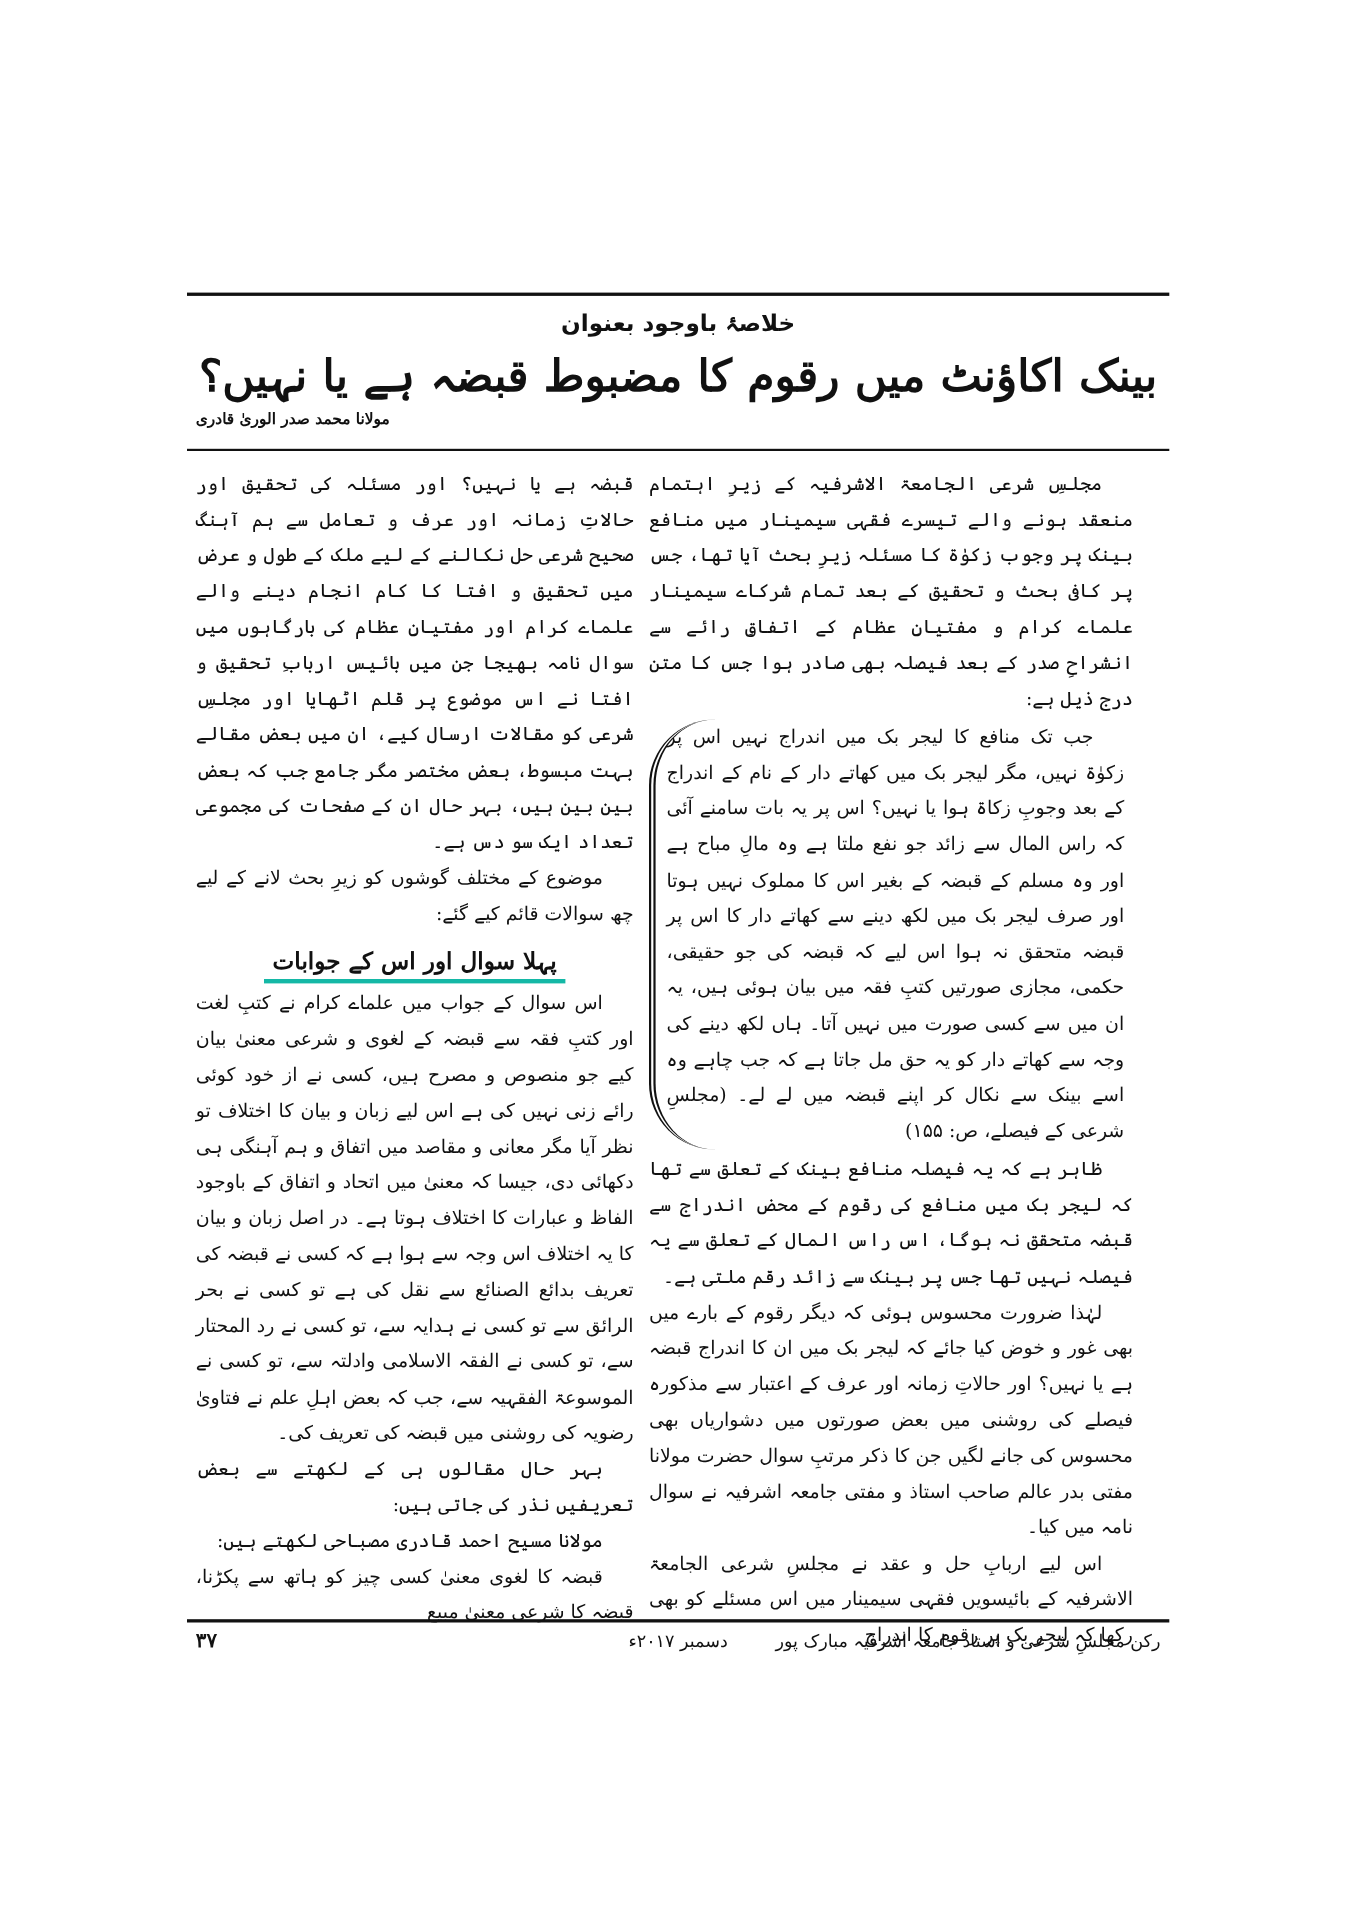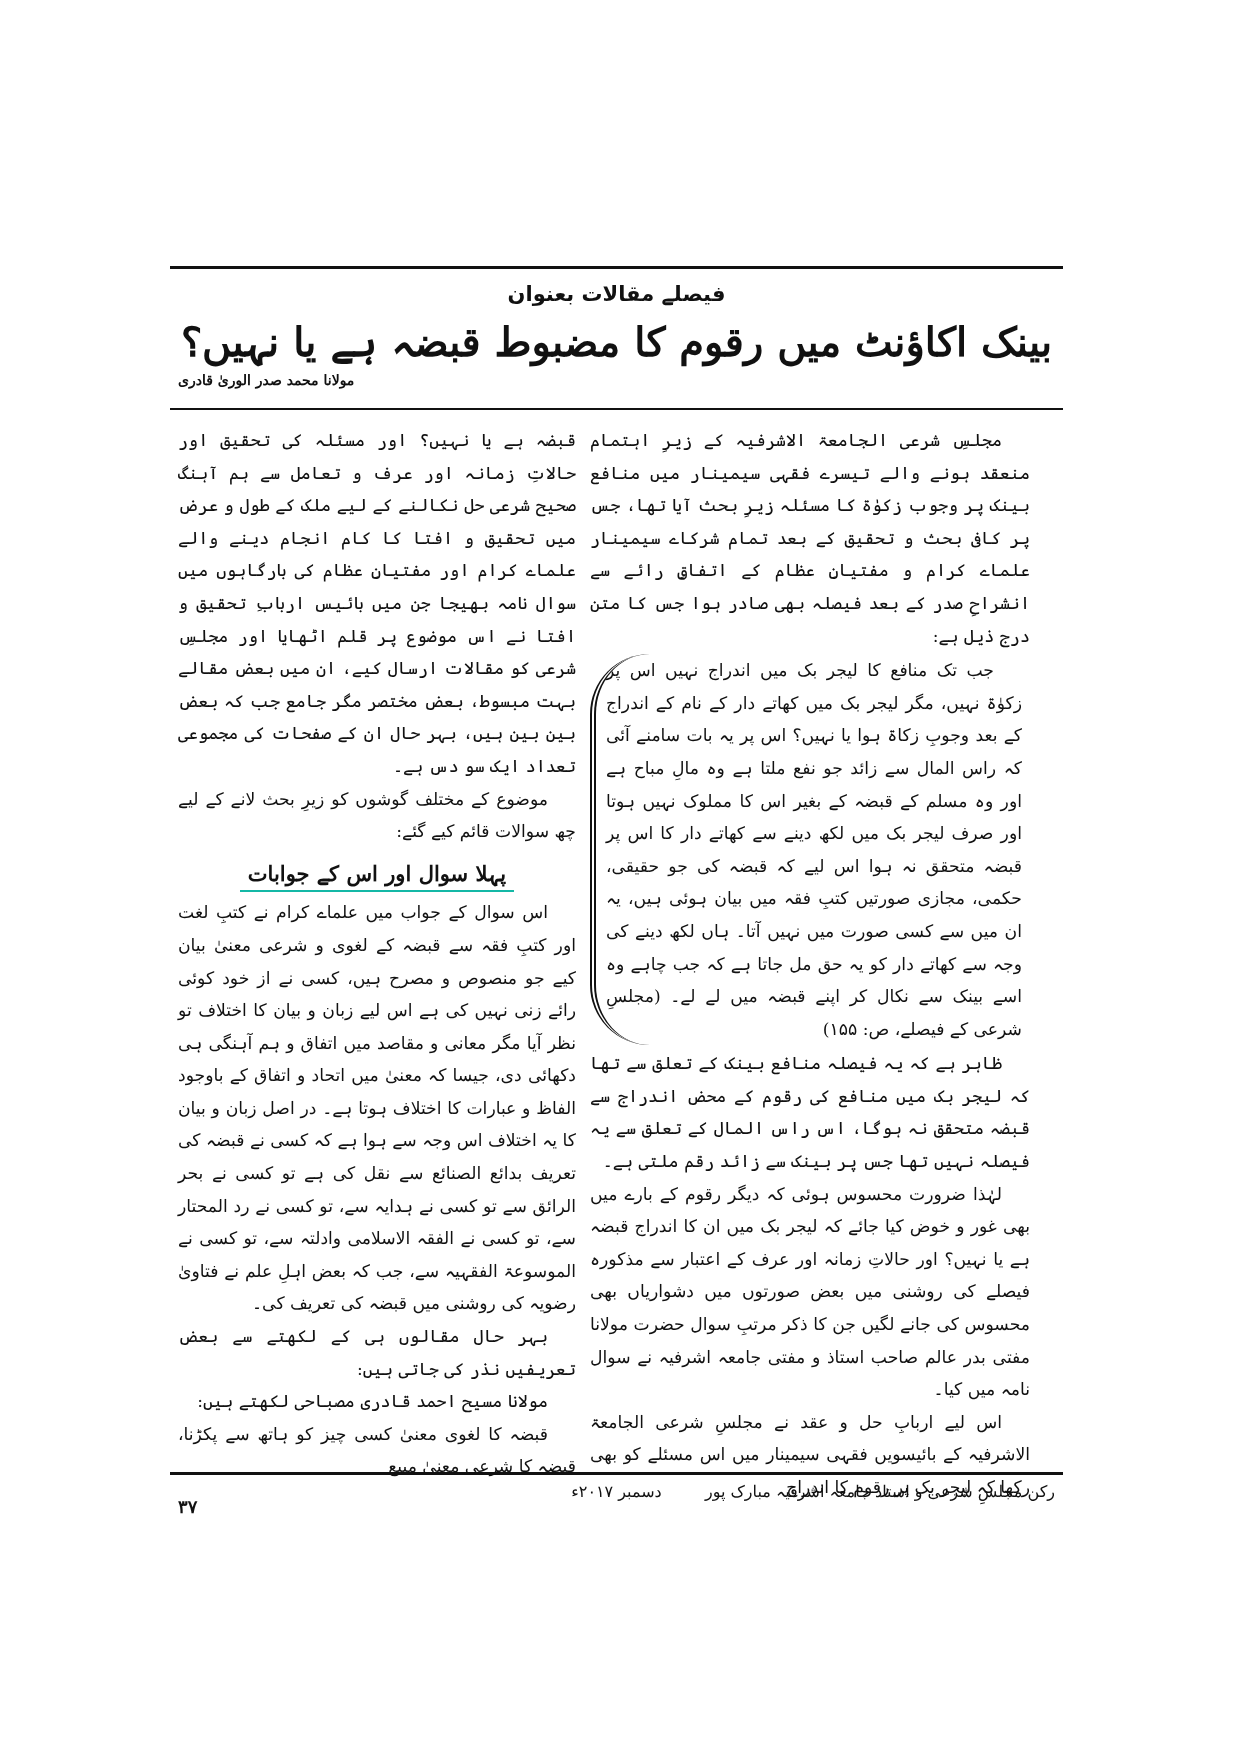--- a/index.html
+++ b/index.html
@@ -38,37 +38,37 @@
 
   .quote-box {
     position: relative; margin: 2px 0 2px 0; padding: 0 0 0 0;
     border-left: 6px double #111; border-radius: 60px 0 0 60px;
     padding-left: 10px; margin-left: 0; margin-right: 8px;
   }
 
   .section-heading {
     text-align: center; font-weight: bold; font-size: 21px; margin: 10px 0 6px;
   }
-  .section-heading span { border-bottom: 2px solid #14b8a6; padding: 0 8px 4px; }
+  .section-heading span { border-bottom: 4px solid #14b8a6; padding: 0 8px 4px; }
 
   .footer {
     position: absolute; top: 1478px; left: 0; right: 0; height: 34px;
     direction: rtl; font-family: "DejaVu Serif", serif; font-size: 16px;
   }
   .footer .affil { position: absolute; right: 8px; top: 4px; margin-left: 24px; }
   .footer .date { position: absolute; left: 0; right: 0; top: 4px; text-align: center; }
-  .footer .pageno { position: absolute; left: 8px; top: 18px; font-size: 18px; font-weight: bold; }
+  .footer .pageno { position: absolute; left: 8px; top: 2px; font-size: 18px; font-weight: bold; }
 </style>
 </head>
 <body>
 
 <div class="page">
   <div class="rule top"></div>
 
-  <div class="kicker">فیصلے مقالات بعنوان</div>
+  <div class="kicker">خلاصۂ باوجود بعنوان</div>
   <div class="title">بینک اکاؤنٹ میں رقوم کا مضبوط قبضہ ہے یا نہیں؟</div>
   <div class="author">مولانا محمد صدر الوریٰ قادری</div>
 
   <div class="rule mid"></div>
 
   <div class="col right">
     <p class="indent">مجلسِ شرعی الجامعۃ الاشرفیہ کے زیرِ اہتمام منعقد ہونے والے تیسرے فقہی سیمینار میں منافع بینک پر وجوب زکوٰۃ کا مسئلہ زیرِ بحث آیا تھا، جس پر کافی بحث و تحقیق کے بعد تمام شرکاے سیمینار علماے کرام و مفتیانِ عظام کے اتفاقِ رائے سے انشراحِ صدر کے بعد فیصلہ بھی صادر ہوا جس کا متن درج ذیل ہے:</p>
     <div class="quote-box">
       <p class="indent">جب تک منافع کا لیجر بک میں اندراج نہیں اس پر زکوٰۃ نہیں، مگر لیجر بک میں کھاتے دار کے نام کے اندراج کے بعد وجوبِ زکاۃ ہوا یا نہیں؟ اس پر یہ بات سامنے آئی کہ راس المال سے زائد جو نفع ملتا ہے وہ مالِ مباح ہے اور وہ مسلم کے قبضہ کے بغیر اس کا مملوک نہیں ہوتا اور صرف لیجر بک میں لکھ دینے سے کھاتے دار کا اس پر قبضہ متحقق نہ ہوا اس لیے کہ قبضہ کی جو حقیقی، حکمی، مجازی صورتیں کتبِ فقہ میں بیان ہوئی ہیں، یہ ان میں سے کسی صورت میں نہیں آتا۔ ہاں لکھ دینے کی وجہ سے کھاتے دار کو یہ حق مل جاتا ہے کہ جب چاہے وہ اسے بینک سے نکال کر اپنے قبضہ میں لے لے۔ (مجلسِ شرعی کے فیصلے، ص: ۱۵۵)</p>
     </div>

